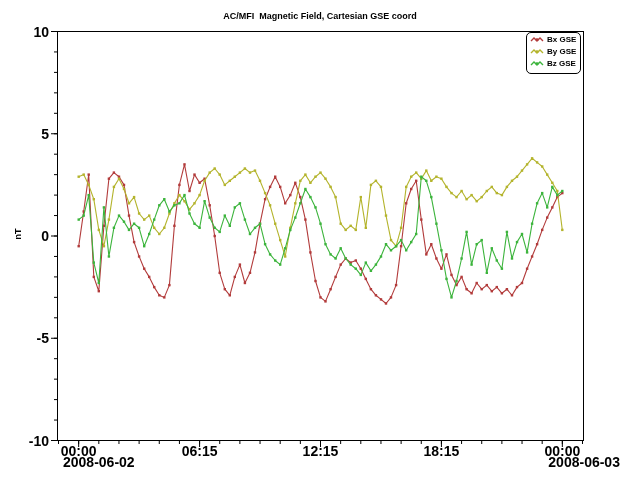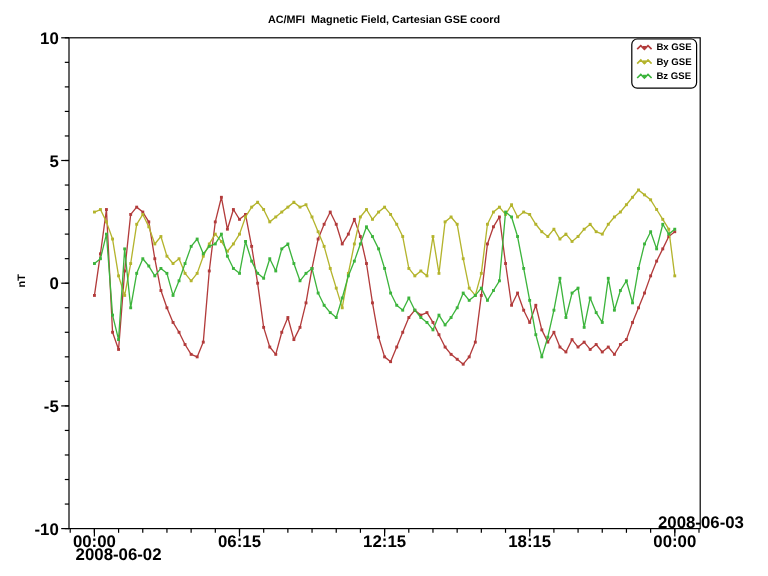--- a/index.html
+++ b/index.html
@@ -418,14 +418,14 @@
     <div class="ticklabel" style="right: 591px; top: 128.75px;">5</div>
     <div class="ticklabel" style="right: 591px; top: 231px;">0</div>
     <div class="ticklabel" style="right: 591px; top: 333.25px;">-5</div>
     <div class="ticklabel" style="right: 591px; top: 435.5px;">-10</div>
     <div class="ticklabel xtick" style="left: 78.6609px; top: 446px;">00:00</div>
     <div class="ticklabel" style="left: 63px; top: 457px;">2008-06-02</div>
     <div class="ticklabel xtick" style="left: 199.58px; top: 446px;">06:15</div>
     <div class="ticklabel xtick" style="left: 320.5px; top: 446px;">12:15</div>
     <div class="ticklabel xtick" style="left: 441.42px; top: 446px;">18:15</div>
     <div class="ticklabel xtick" style="left: 562.339px; top: 446px;">00:00</div>
-    <div class="ticklabel" style="left: 548.339px; top: 430px;">2008-06-03</div>
+    <div class="ticklabel" style="left: 548.339px; top: 457px;">2008-06-03</div>
   </div>
 
 </body></html>

